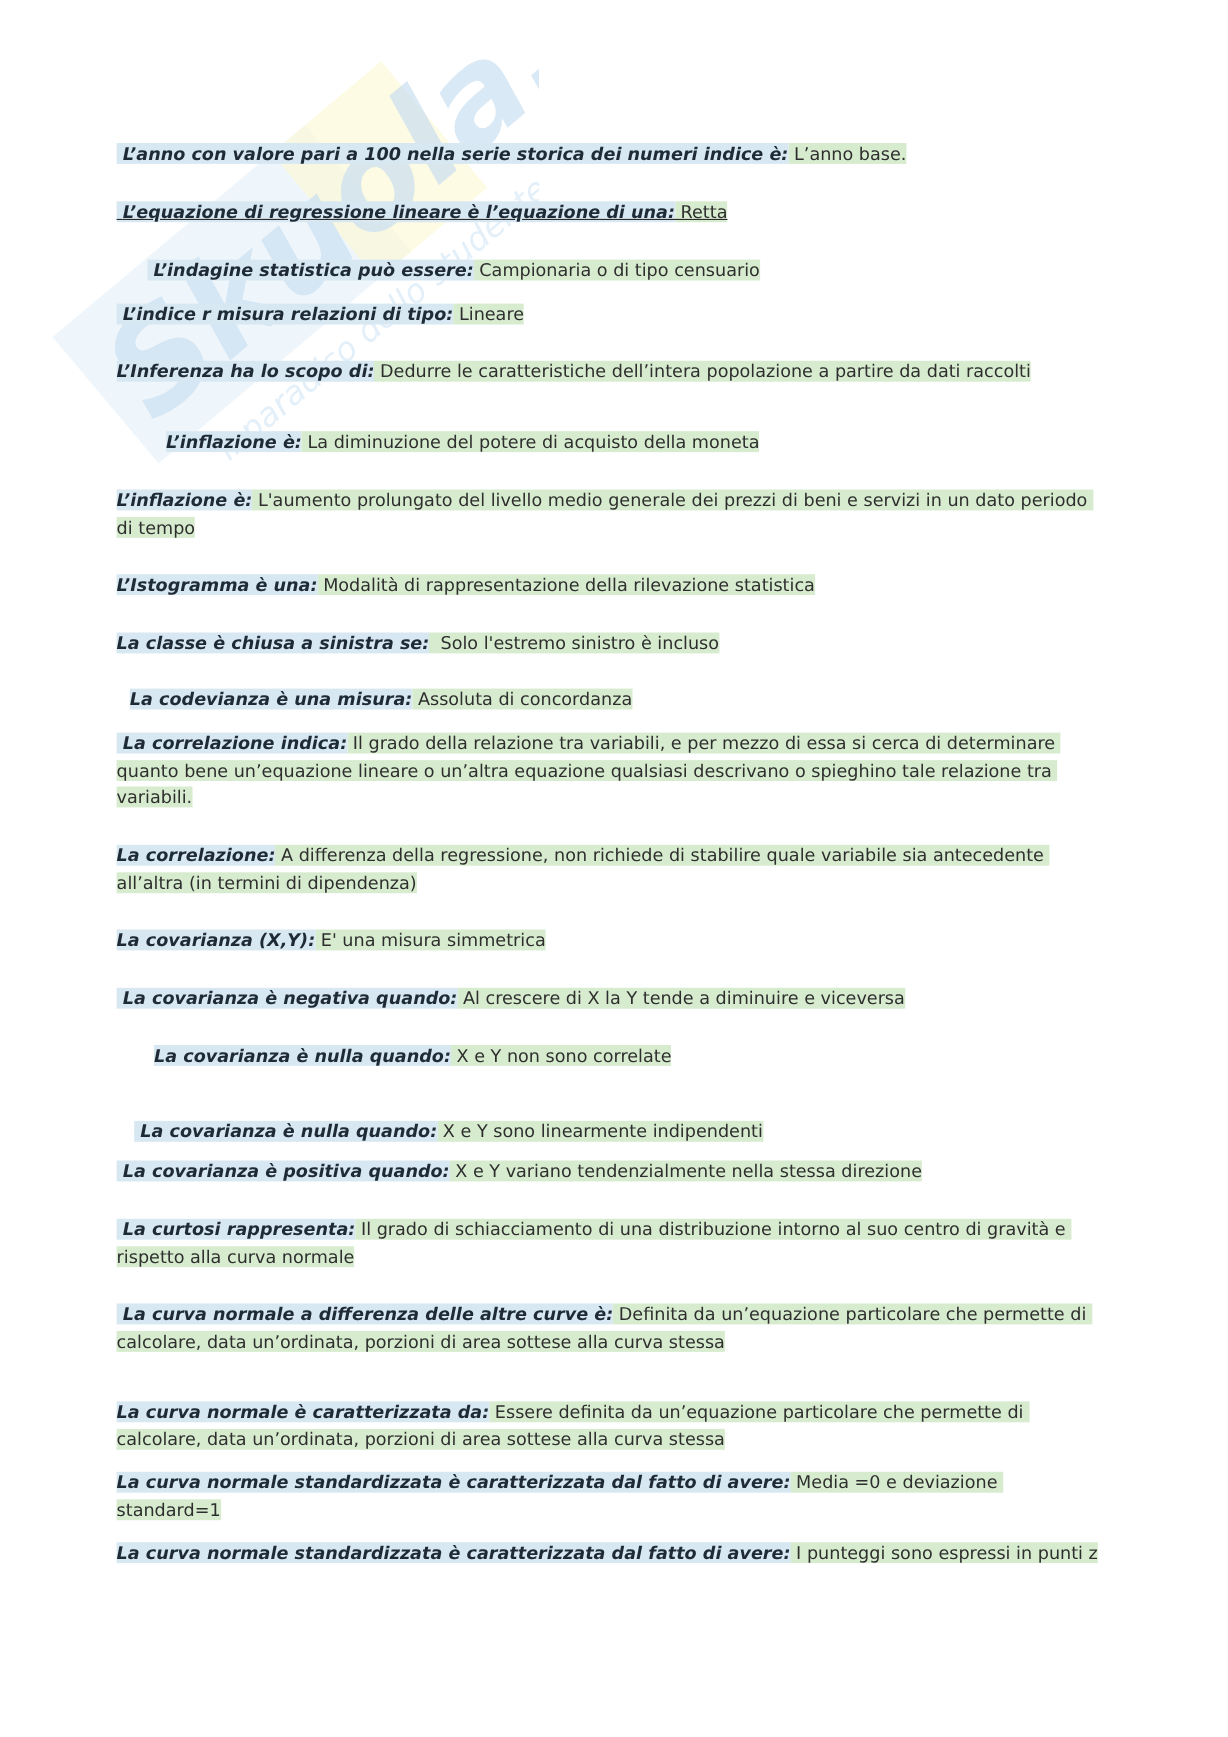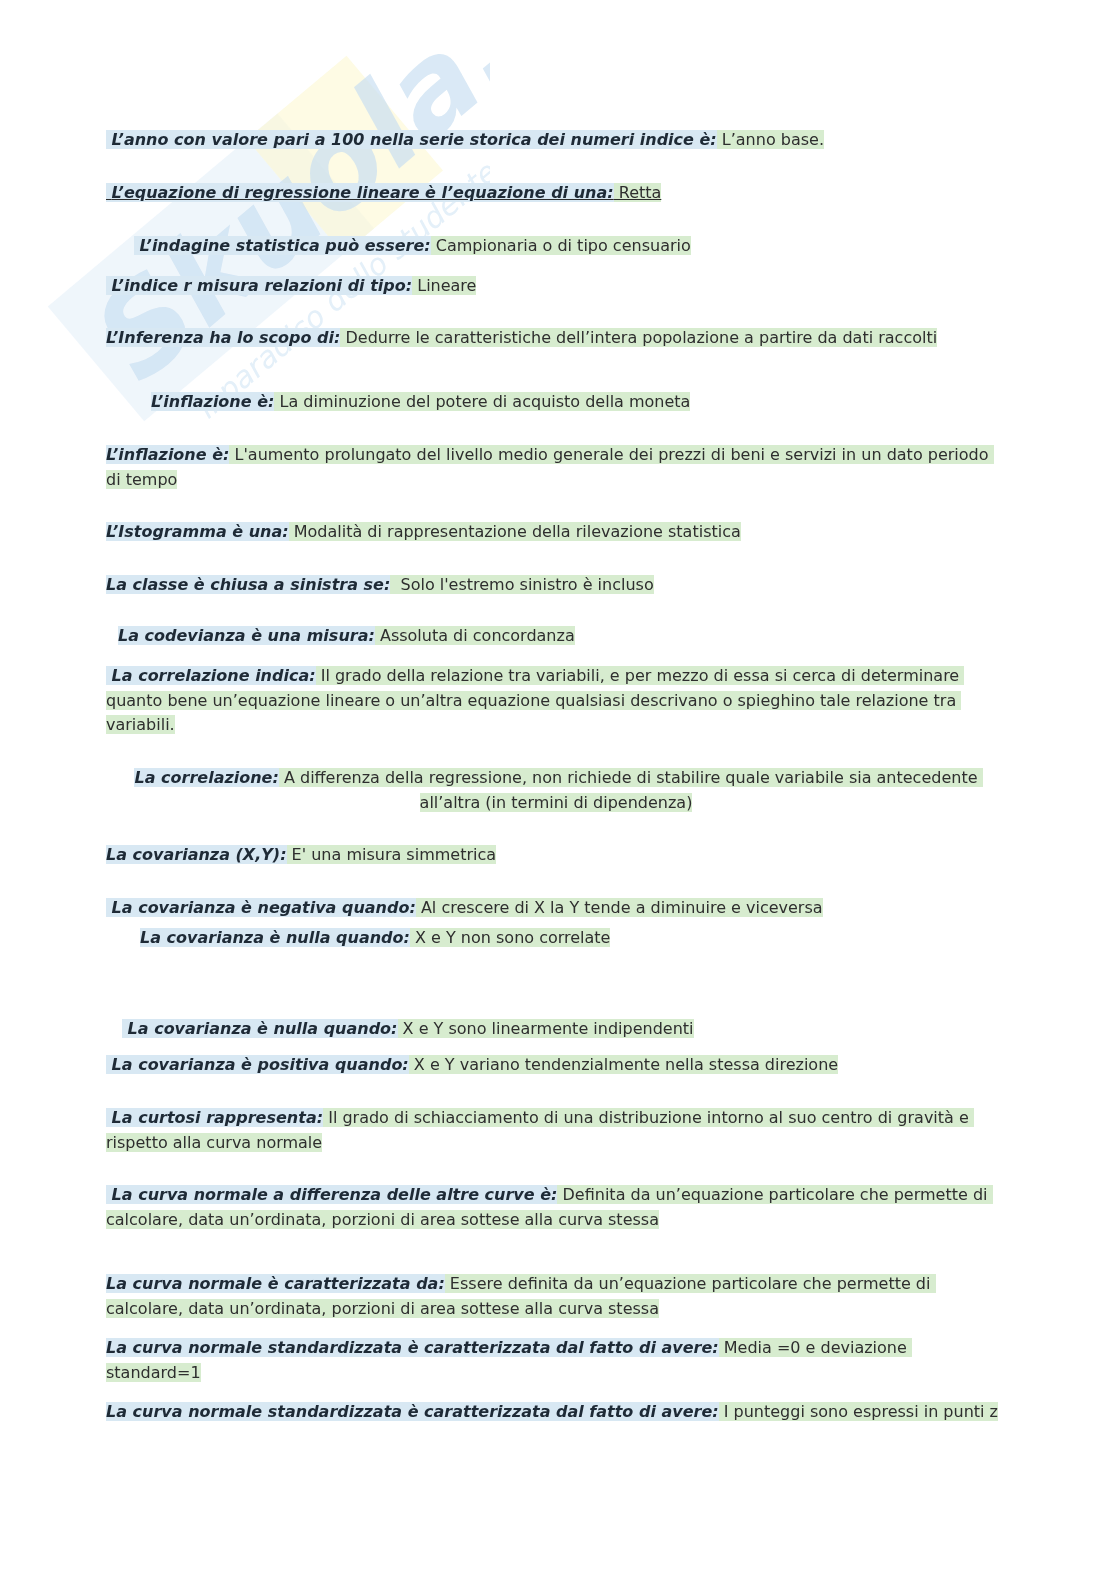--- a/index.html
+++ b/index.html
@@ -63,24 +63,24 @@
     <p class="entry" style="margin: 0px; top: 181px; text-decoration: underline;"><span class="q"> L’equazione di regressione lineare è l’equazione di una:</span><span class="a"> Retta</span></p>
     <p class="entry" style="margin: 0px; top: 234px; padding-left: 28px;"><span class="q"> L’indagine statistica può essere:</span><span class="a"> Campionaria o di tipo censuario</span></p>
     <p class="entry" style="margin: 0px; top: 274px;"><span class="q"> L’indice r misura relazioni di tipo:</span><span class="a"> Lineare</span></p>
     <p class="entry" style="margin: 0px; top: 326px;"><span class="q">L’Inferenza ha lo scopo di:</span><span class="a"> Dedurre le caratteristiche dell’intera popolazione a partire da dati raccolti</span></p>
     <p class="entry" style="margin: 0px; top: 390px; padding-left: 45px;"><span class="q">L’inflazione è:</span><span class="a"> La diminuzione del potere di acquisto della moneta</span></p>
     <p class="entry" style="margin: 0px; top: 443px;"><span class="q">L’inflazione è:</span><span class="a"> L'aumento prolungato del livello medio generale dei prezzi di beni e servizi in un dato periodo di tempo</span></p>
     <p class="entry" style="margin: 0px; top: 520px;"><span class="q">L’Istogramma è una:</span><span class="a"> Modalità di rappresentazione della rilevazione statistica</span></p>
     <p class="entry" style="margin: 0px; top: 573px;"><span class="q">La classe è chiusa a sinistra se:</span><span class="a">  Solo l'estremo sinistro è incluso</span></p>
     <p class="entry" style="margin: 12px; top: 612px;"><span class="q">La codevianza è una misura:</span><span class="a"> Assoluta di concordanza</span></p>
     <p class="entry" style="margin: 0px; top: 664px;"><span class="q"> La correlazione indica:</span><span class="a"> Il grado della relazione tra variabili, e per mezzo di essa si cerca di determinare quanto bene un’equazione lineare o un’altra equazione qualsiasi descrivano o spieghino tale relazione tra variabili.</span></p>
-    <p class="entry" style="margin: 0px; top: 766px; text-align: center;"><span class="q">La correlazione:</span><span class="a"> A differenza della regressione, non richiede di stabilire quale variabile sia antecedente all’altra (in termini di dipendenza)</span></p>
+    <p class="entry" style="margin: 0px; top: 766px;"><span class="q">La correlazione:</span><span class="a"> A differenza della regressione, non richiede di stabilire quale variabile sia antecedente all’altra (in termini di dipendenza)</span></p>
     <p class="entry" style="margin: 0px; top: 843px;"><span class="q">La covarianza (X,Y):</span><span class="a"> E' una misura simmetrica</span></p>
     <p class="entry" style="margin: 0px; top: 896px;"><span class="q"> La covarianza è negativa quando:</span><span class="a"> Al crescere di X la Y tende a diminuire e viceversa</span></p>
-    <p class="entry" style="margin: 0px; top: 926px; padding-left: 34px;"><span class="q">La covarianza è nulla quando:</span><span class="a"> X e Y non sono correlate</span></p>
+    <p class="entry" style="margin: 0px; top: 948px; padding-left: 34px;"><span class="q">La covarianza è nulla quando:</span><span class="a"> X e Y non sono correlate</span></p>
     <p class="entry" style="margin: 16px; top: 1001px;"><span class="q"> La covarianza è nulla quando:</span><span class="a"> X e Y sono linearmente indipendenti</span></p>
     <p class="entry" style="margin: 0px; top: 1053px;"><span class="q"> La covarianza è positiva quando:</span><span class="a"> X e Y variano tendenzialmente nella stessa direzione</span></p>
     <p class="entry" style="margin: 0px; top: 1106px;"><span class="q"> La curtosi rappresenta:</span><span class="a"> Il grado di schiacciamento di una distribuzione intorno al suo centro di gravità e rispetto alla curva normale</span></p>
     <p class="entry" style="margin: 0px; top: 1183px;"><span class="q"> La curva normale a differenza delle altre curve è:</span><span class="a"> Definita da un’equazione particolare che permette di calcolare, data un’ordinata, porzioni di area sottese alla curva stessa</span></p>
     <p class="entry" style="margin: 0px; top: 1272px;"><span class="q">La curva normale è caratterizzata da:</span><span class="a"> Essere definita da un’equazione particolare che permette di calcolare, data un’ordinata, porzioni di area sottese alla curva stessa</span></p>
     <p class="entry" style="margin: 0px; top: 1336px;"><span class="q">La curva normale standardizzata è caratterizzata dal fatto di avere:</span><span class="a"> Media =0 e deviazione standard=1</span></p>
     <p class="entry" style="margin: 0px; top: 1400px;"><span class="q">La curva normale standardizzata è caratterizzata dal fatto di avere:</span><span class="a"> I punteggi sono espressi in punti z</span></p>
   </div>
 
 </body></html>

